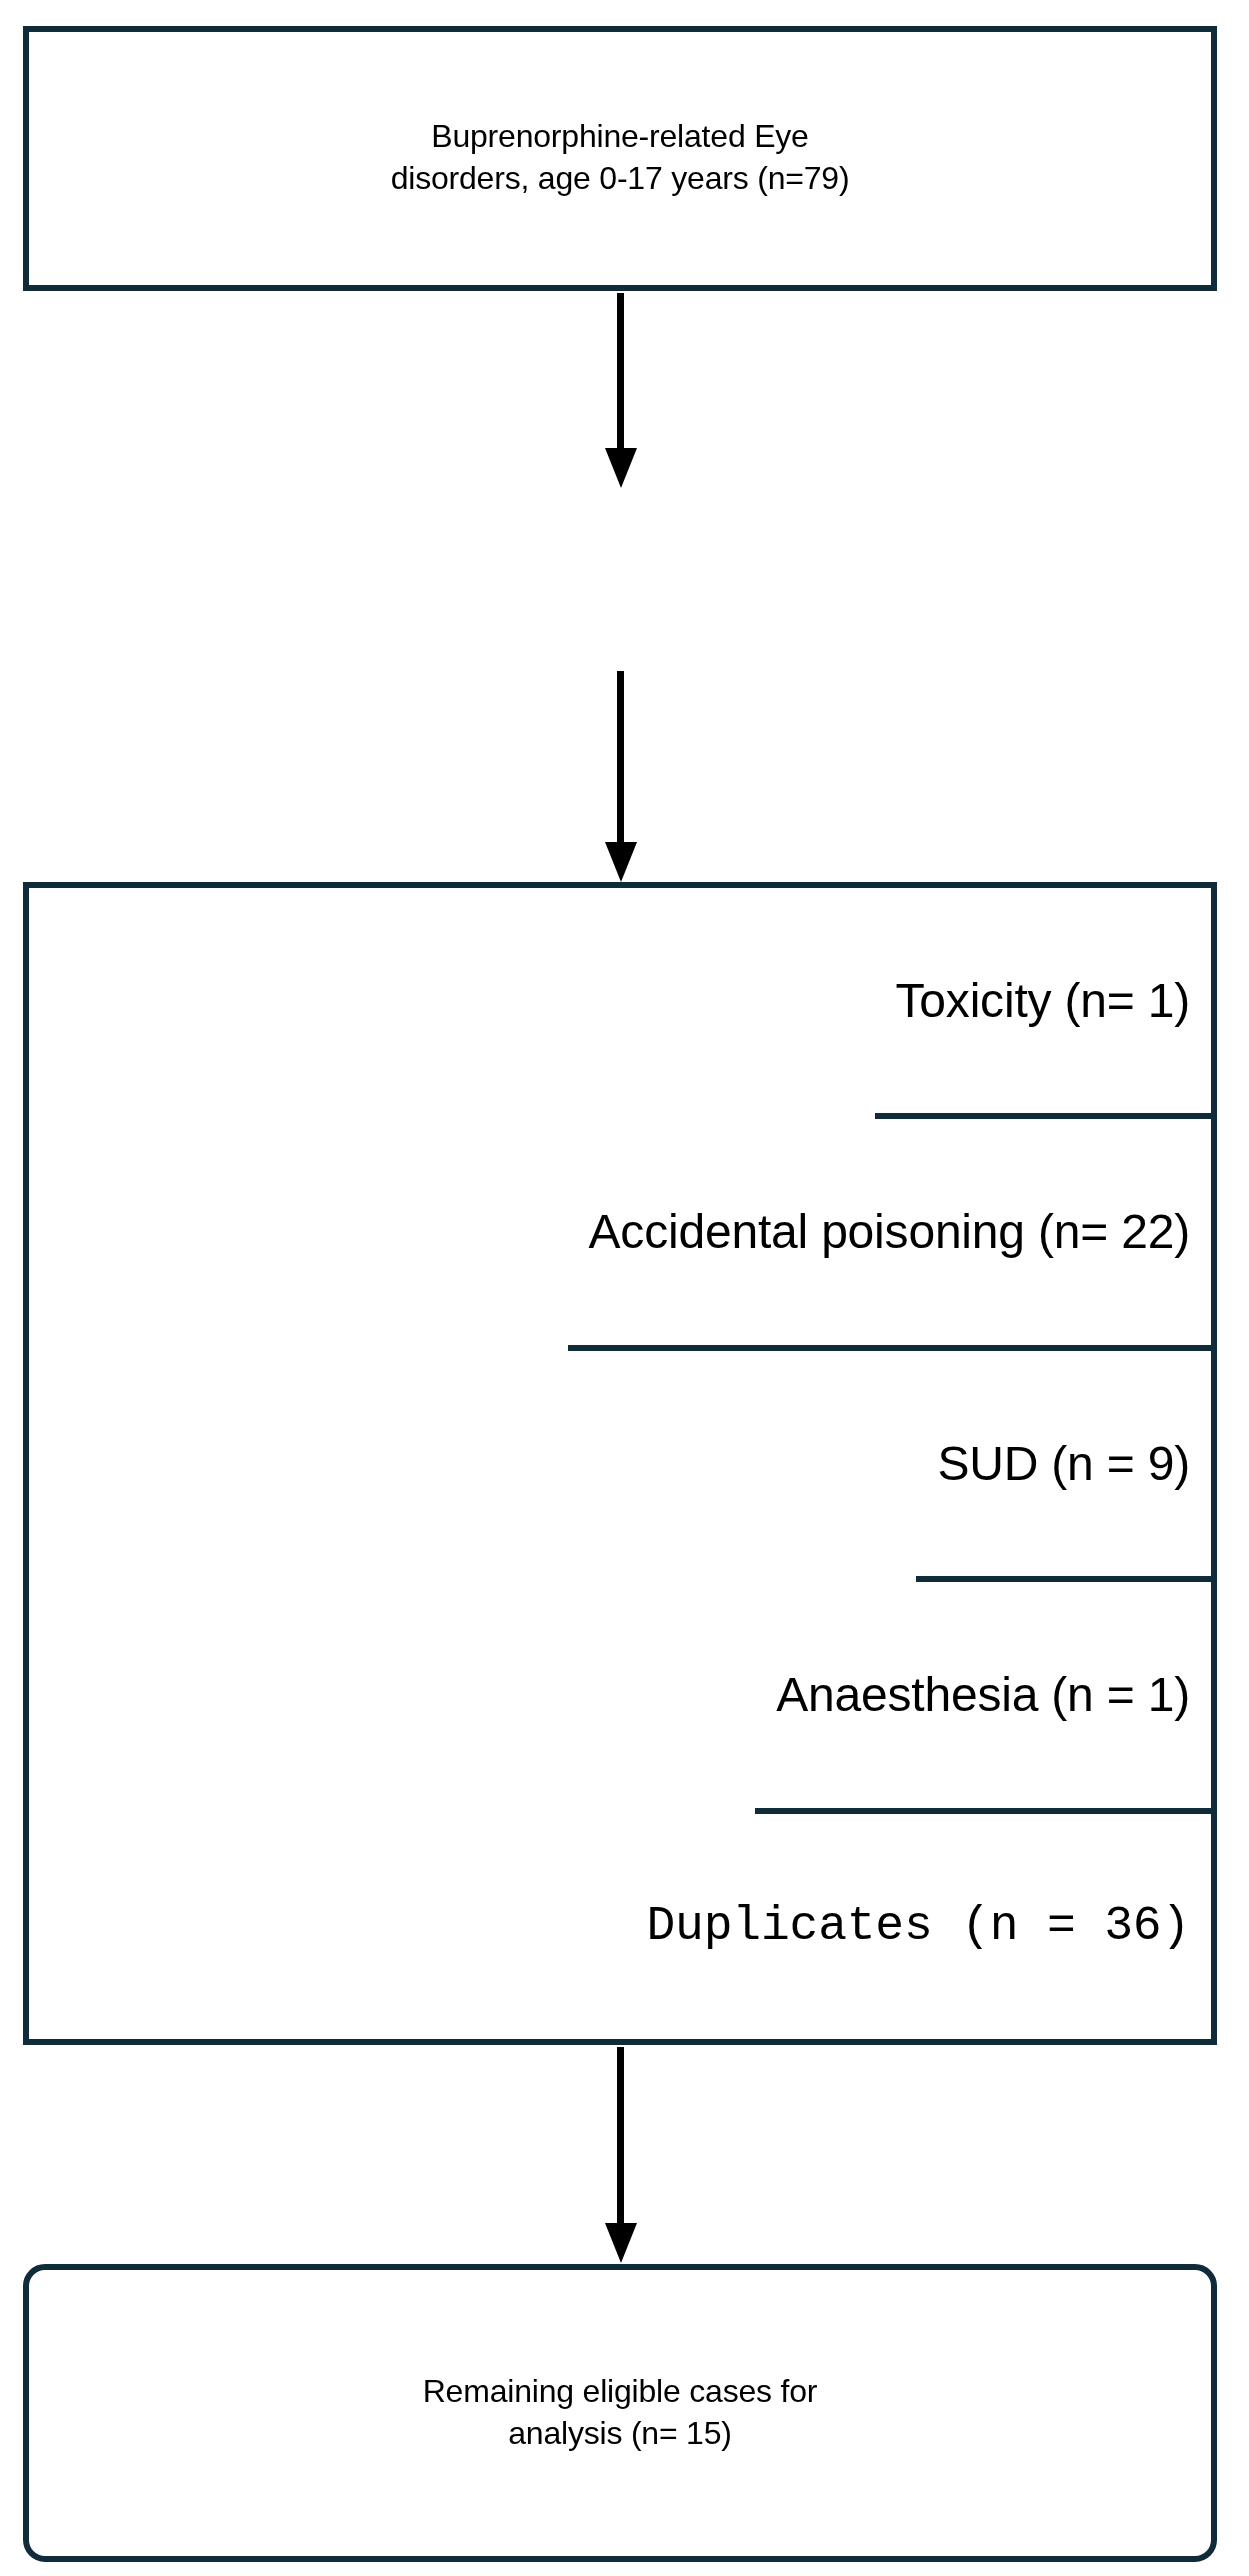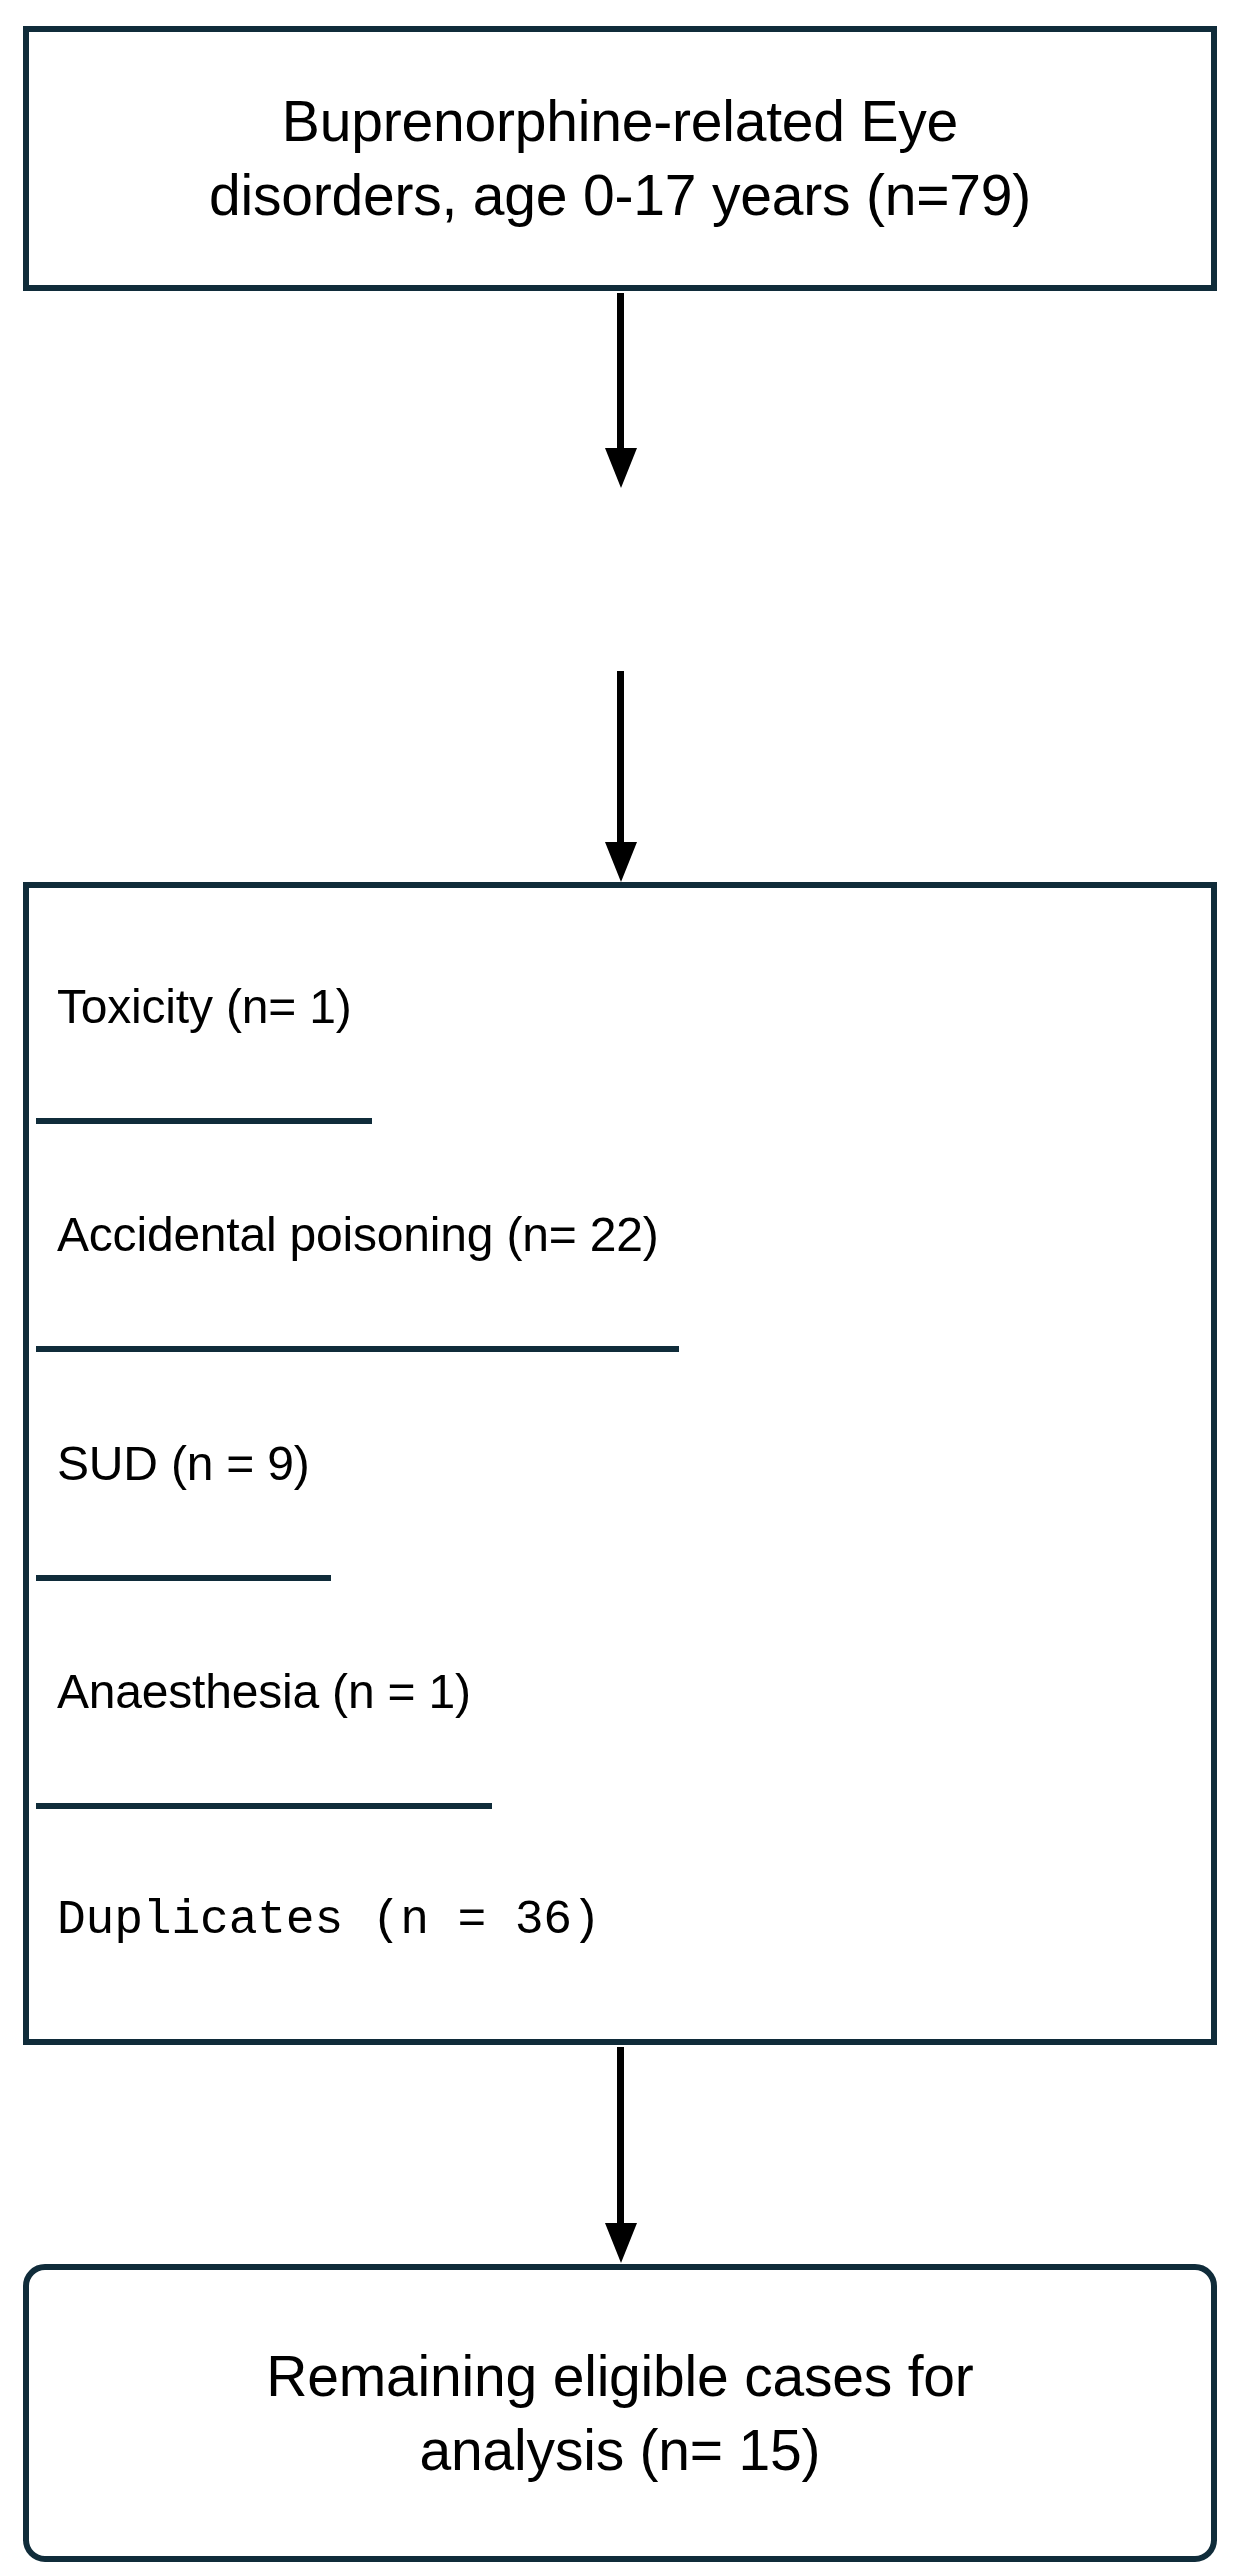--- a/index.html
+++ b/index.html
@@ -25,32 +25,32 @@
     width: 1194px;           
     box-sizing: border-box;
     border: 6.1px solid #102c3a;
     background: #ffffff;
     display: flex;
     align-items: center;
     justify-content: center;
     text-align: center;
   }
   .node-text {
-    font-size: 57px;
+    font-size: 32px;
     line-height: 1.30;
     color: #000000;
     letter-spacing: -0.2px;
     padding: 0 21px;
     white-space: pre-line;
   }
 
   
   #node-source   { top: 25.5px;   height: 265px; }
   #node-excluded { top: 488px;  height: 180px; }
-  #node-list     { top: 882px; height: 1163px; flex-direction: column; align-items: flex-start; justify-content: flex-start; padding: 7px; }
+  #node-list     { top: 882px; height: 1163px; flex-direction: column; align-items: flex-end; justify-content: flex-start; padding: 0; }
   #node-result   { top: 2264px; height: 298px; border-radius: 22px; }
 
   
   .list-row {
     flex: 1 1 0;
     display: flex;
     align-items: center;
     justify-content: center;
     text-align: center;
     border-bottom: 6.1px solid #102c3a;

